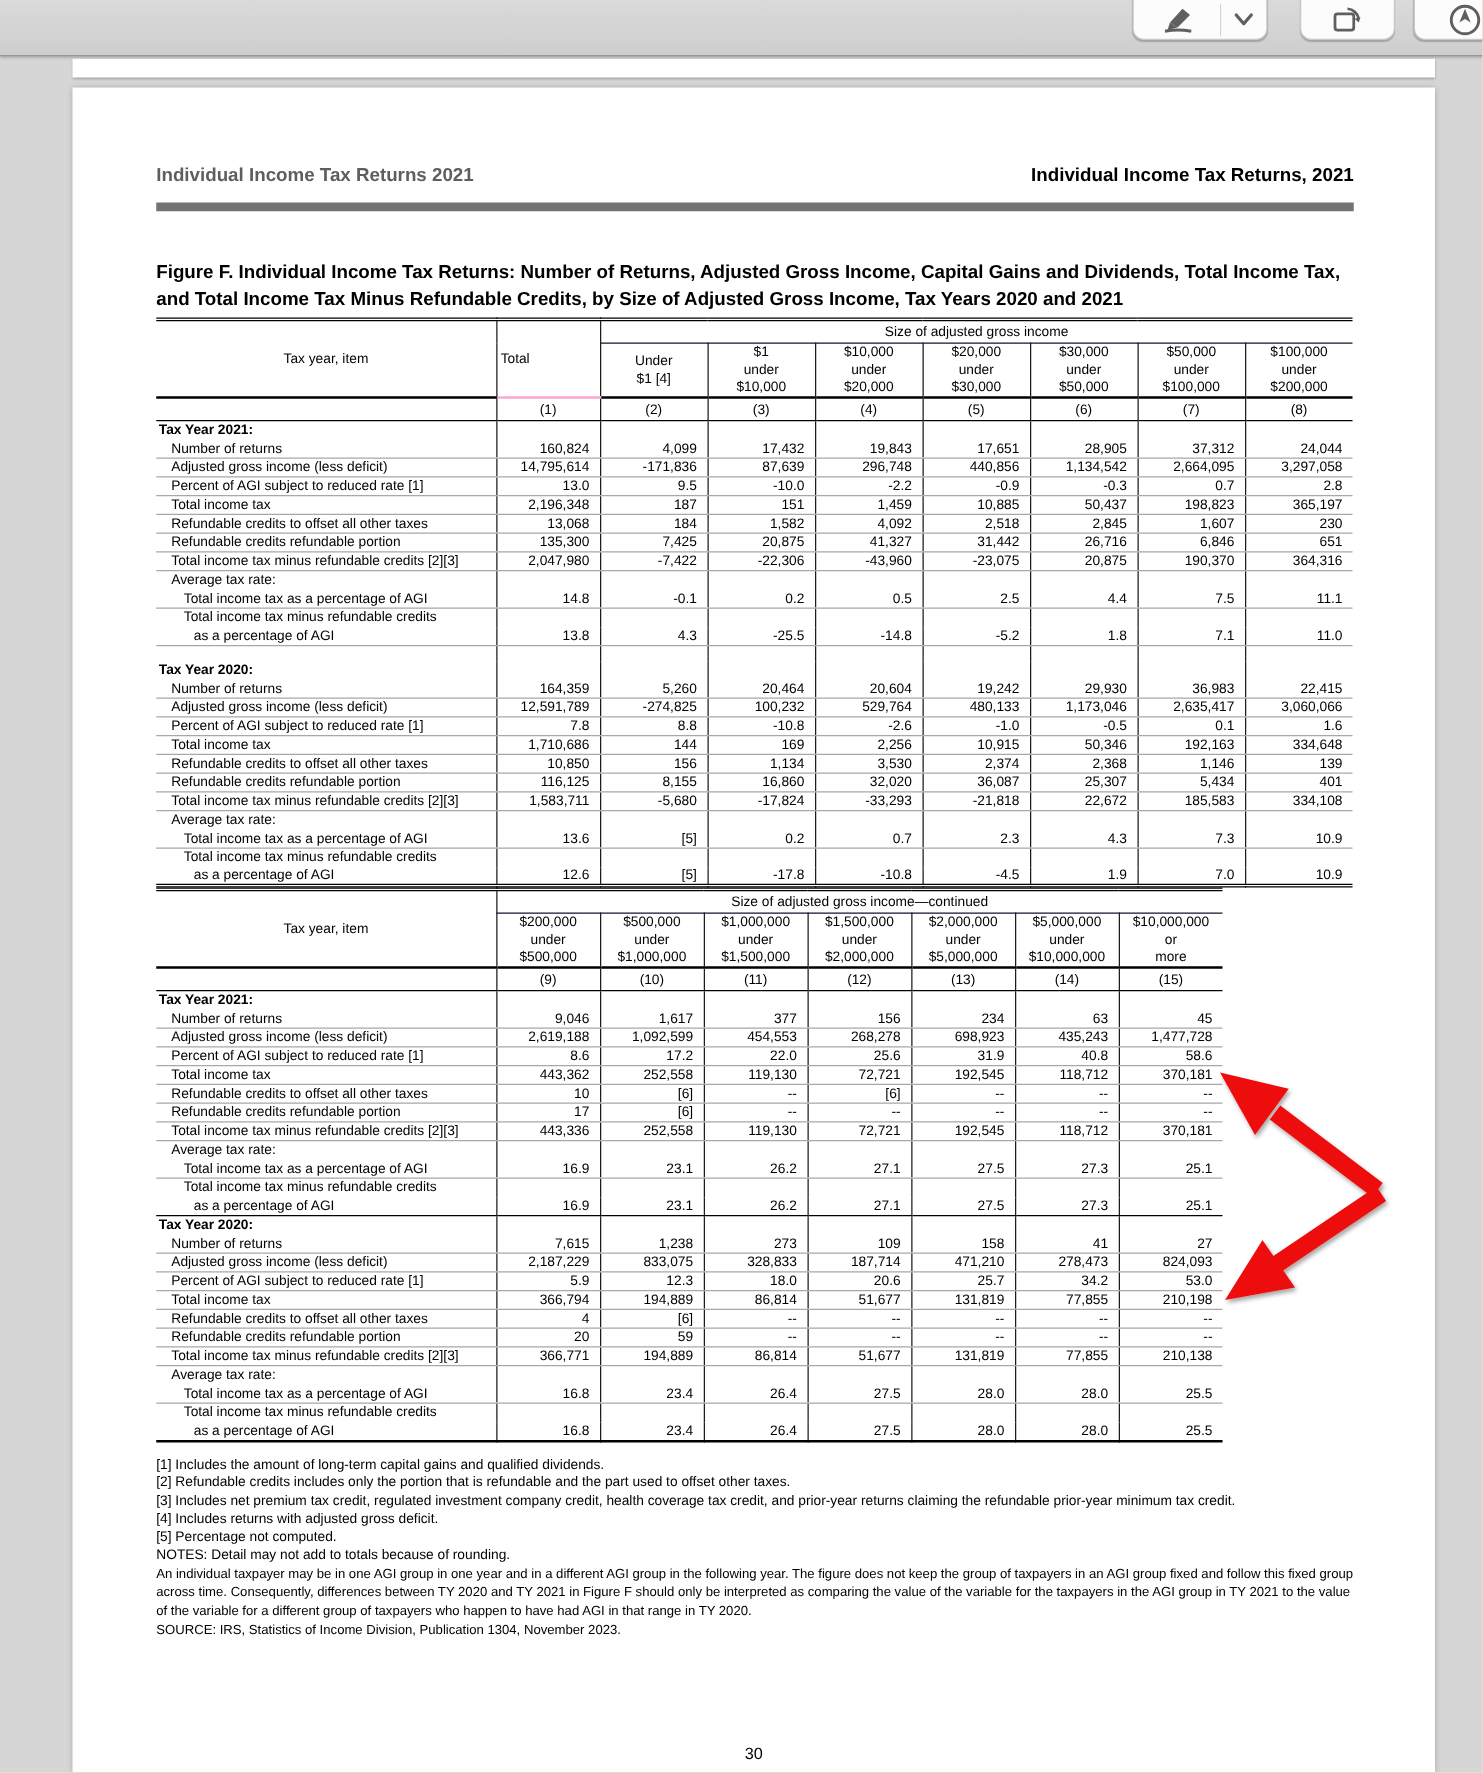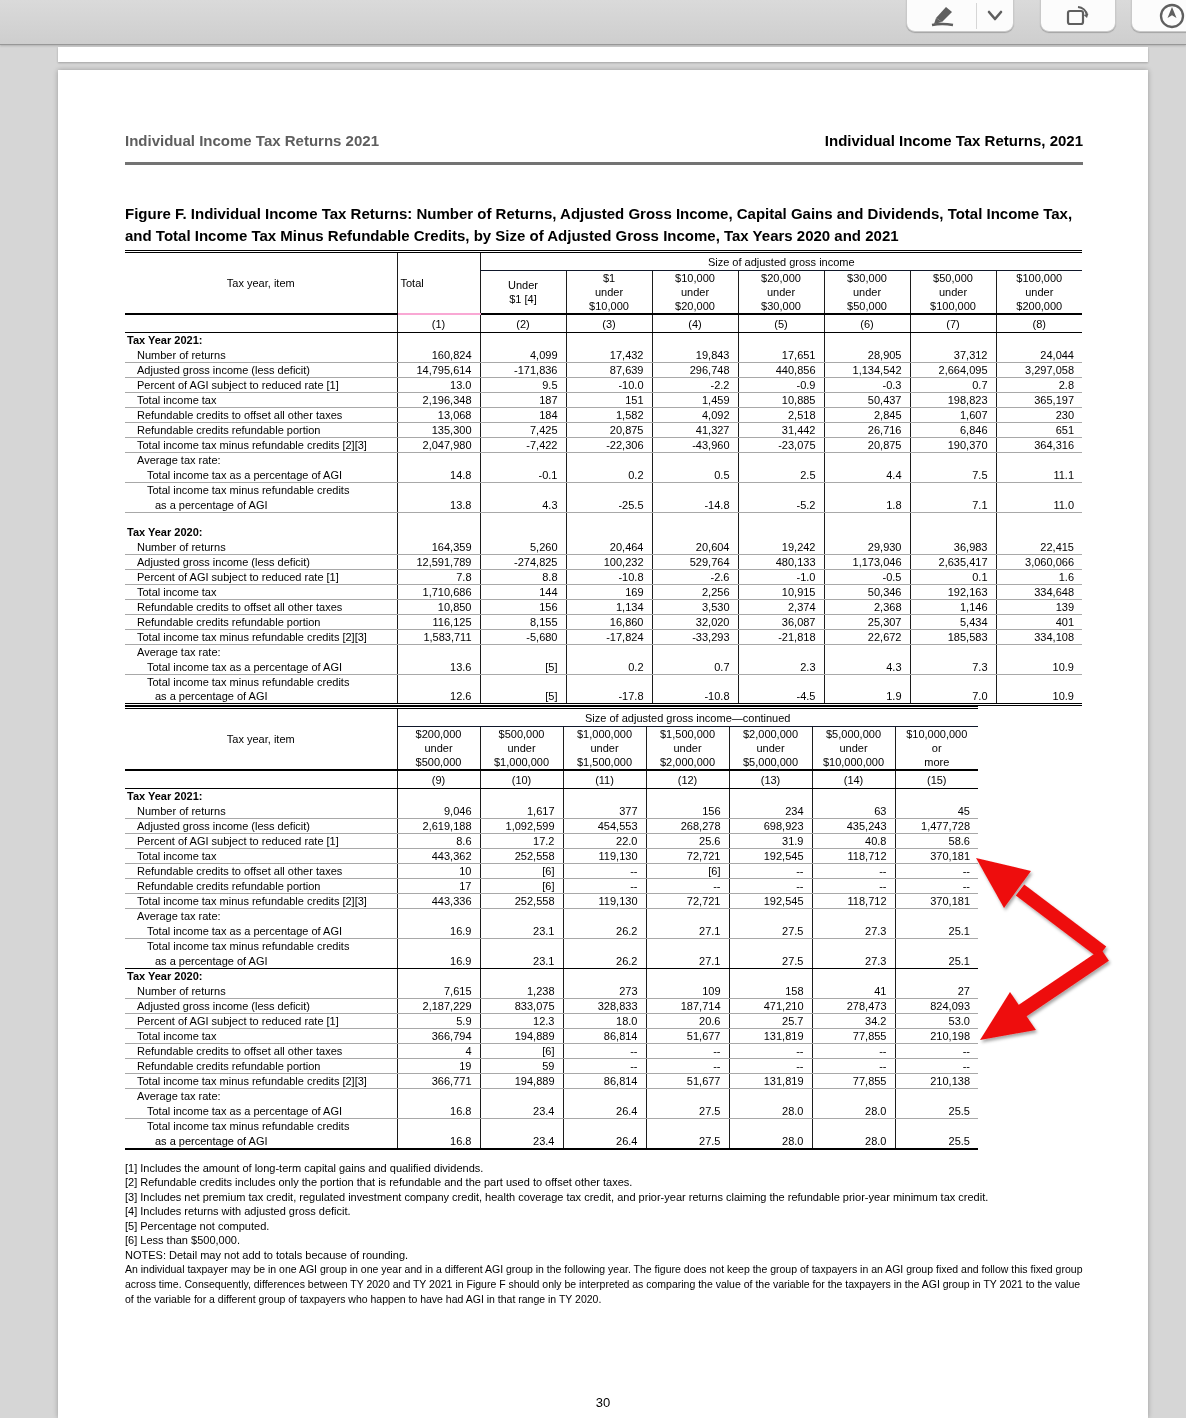--- a/index.html
+++ b/index.html
@@ -14,21 +14,21 @@
   .tb-seg{flex:1;display:flex;align-items:center;justify-content:center;height:30px;}
   .tb-sep{width:1px;height:26px;background:#d6d6d6;align-self:flex-end;margin-bottom:2px;}
   .tb-btn svg{display:block;}
   
   .prev-page{position:absolute;left:58px;top:47px;width:1090px;height:15px;background:#fff;
              box-shadow:0 1px 2px rgba(0,0,0,.25);}
   .page{position:absolute;left:58px;top:70px;width:1090px;height:1348px;background:#fff;
         box-shadow:0 0 5px rgba(0,0,0,.28);}
   .content{position:absolute;left:67px;top:58px;width:958px;}
   .running-header{display:flex;justify-content:space-between;align-items:baseline;
-                  padding:4px 0 13px 0;border-bottom:3px solid #737373;font-size:15px;font-weight:bold;}
+                  padding:4px 0 13px 0;border-bottom:7px solid #737373;font-size:15px;font-weight:bold;}
   .rh-left{color:#5e5e5e;}
   .rh-right{color:#000;}
   .fig-title{margin-top:38px;font-size:15px;font-weight:bold;line-height:21.5px;width:952px;}
   .bracket-note{margin-top:2px;font-size:10.5px;}
   #table1{margin-top:4px;}
   
   .t{border-collapse:collapse;table-layout:fixed;font-size:11px;border-top:3px double #000;}
   .t1{border-bottom:3px double #000;}
   .t2{border-bottom:2px solid #000;}
   .t th,.t td{padding:0 3px;overflow:hidden;white-space:nowrap;font-weight:normal;}
@@ -697,21 +697,21 @@
                 <td class="vb num">4</td>
                 <td class="vb num">[6]</td>
                 <td class="vb num">--</td>
                 <td class="vb num">--</td>
                 <td class="vb num">--</td>
                 <td class="vb num">--</td>
                 <td class="vb num">--</td>
               </tr>
               <tr class="vr">
                 <td class="stub item">Refundable credits refundable portion</td>
-                <td class="vb num">19</td>
+                <td class="vb num">20</td>
                 <td class="vb num">59</td>
                 <td class="vb num">--</td>
                 <td class="vb num">--</td>
                 <td class="vb num">--</td>
                 <td class="vb num">--</td>
                 <td class="vb num">--</td>
               </tr>
               <tr class="vr">
                 <td class="stub item">Total income tax minus refundable credits [2][3]</td>
                 <td class="vb num">366,771</td>
@@ -764,24 +764,24 @@
               </tr>
             </tbody>
           </table>
         </div>
       <div class="footnotes" id="footnotes">
           <div class="fnline">[1]  Includes the amount of long-term capital gains and qualified dividends.</div>
           <div class="fnline">[2]  Refundable credits includes only the portion that is refundable and the part used to offset other taxes.</div>
           <div class="fnline">[3]  Includes net premium tax credit, regulated investment company credit, health coverage tax credit, and prior-year returns claiming the refundable prior-year minimum tax credit.</div>
           <div class="fnline">[4]  Includes returns with adjusted gross deficit.</div>
           <div class="fnline">[5]  Percentage not computed.</div>
-          <div class="fnline">[6]  Less than $500,000.</div>
           <div class="fnline">NOTES:  Detail may not add to totals because of rounding.</div>
         </div>
       <div class="note-par">An individual taxpayer may be in one AGI group in one year and in a different AGI group in the following year. The figure does not keep the group of taxpayers in an AGI group fixed and follow this fixed group across time. Consequently, differences between TY 2020 and TY 2021 in Figure F should only be interpreted as comparing the value of the variable for the taxpayers in the AGI group in TY 2021 to the value of the variable for a different group of taxpayers who happen to have had AGI in that range in TY 2020.</div>
+      <div class="source-line">SOURCE: IRS, Statistics of Income Division, Publication 1304, November 2023.</div>
     </div>
     <div class="pageno">30</div>
   </div>
 
   <svg class="arrows" width="1186" height="1418" viewBox="0 0 1186 1418">
     <defs>
       <filter id="ash" x="-30%" y="-30%" width="160%" height="160%">
         <feDropShadow dx="1.5" dy="2.5" stdDeviation="1.6" flood-color="#000000" flood-opacity="0.35"></feDropShadow>
       </filter>
     </defs>

